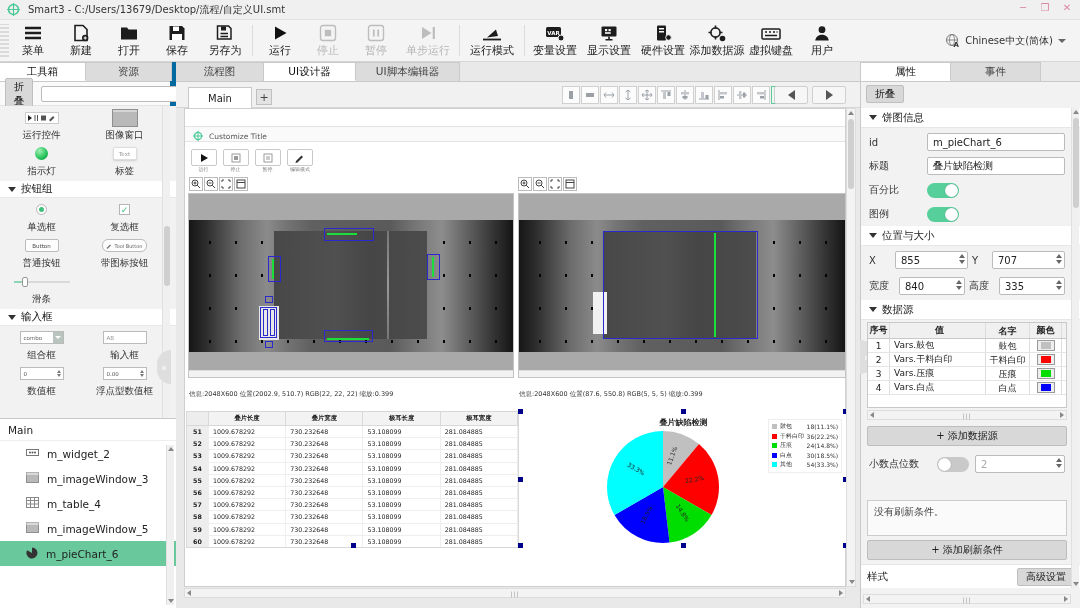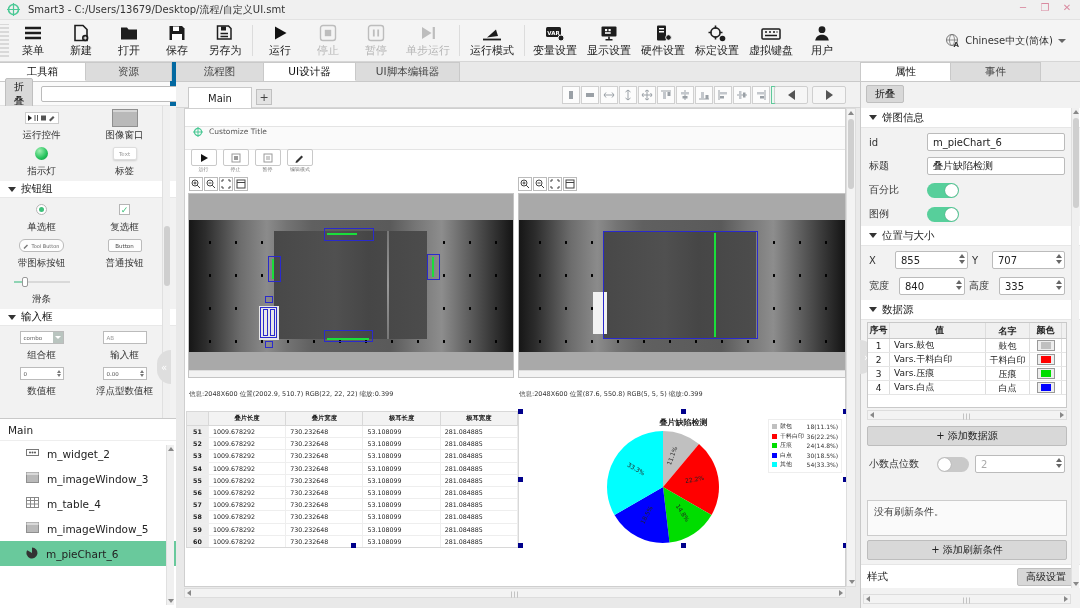--- a/index.html
+++ b/index.html
@@ -47,21 +47,21 @@
 .ptab{position:absolute;left:12px;top:5px;width:64px;height:21px;background:#fff;border:1px solid #c9c9c9;border-bottom:none;display:flex;align-items:center;justify-content:center;font-size:10px}
 .addtab{position:absolute;left:80px;top:7px;width:16px;height:16px;background:#e3e3e3;border:1px solid #c0c0c0;display:flex;align-items:center;justify-content:center;font-size:11px;color:#444}
 .alignbar{position:absolute;left:386px;top:4px;display:flex;gap:1px}
 .abtn{width:18px;height:18px;background:#fcfcfc;border:1px solid #d0d0d0;display:flex;align-items:center;justify-content:center}
 .abtn.green{border-color:#5fc89a;background:#eafaf2}
 .navbtn{position:absolute;top:4px;width:34px;height:18px;background:#f6f6f6;border:1px solid #cfcfcf;border-radius:2px;display:flex;align-items:center;justify-content:center}
 .tri-l{width:0;height:0;border-top:5px solid transparent;border-bottom:5px solid transparent;border-right:7px solid #555}
 .tri-r{width:0;height:0;border-top:5px solid transparent;border-bottom:5px solid transparent;border-left:7px solid #555}
 .canvas{position:absolute;left:0;top:46px;width:684px;height:500px;background:#e9e9e9}
 .form{position:absolute;left:8px;top:0;width:662px;height:479px;background:#fff;border:1px solid #cfcfcf}
-.form-ttl{position:absolute;left:0;top:17px;width:660px;height:24px;background:#fafafa;border-top:1px solid #e4e4e4;border-bottom:1px solid #e4e4e4;display:flex;align-items:flex-start;gap:6px;padding-left:8px;font-size:7.5px;color:#555}
+.form-ttl{position:absolute;left:0;top:17px;width:660px;height:16px;background:#fafafa;border-top:1px solid #e4e4e4;border-bottom:1px solid #e4e4e4;display:flex;align-items:flex-end;gap:6px;padding-left:8px;font-size:7.5px;color:#555}
 .runwidget{position:absolute;left:4px;top:40px;display:flex;gap:3px}
 .rcb{width:29px;height:26px;display:flex;flex-direction:column;align-items:center}
 .rcb .bx{width:26px;height:17px;background:#fff;border:1px solid #c9c9c9;border-radius:2px;display:flex;align-items:center;justify-content:center}
 .rcb .cap{font-size:5.5px;color:#777;white-space:nowrap;transform:scale(.9)}
 .zbar{position:absolute;top:68px;display:flex;gap:1px}
 .zbtn{width:14px;height:14px;background:#fff;border:1px solid #bbb;display:flex;align-items:center;justify-content:center}
 .imgwin{position:absolute;top:84px;height:185px;background:#a9a9a9;overflow:hidden;border:1px solid #c4c4c4}
 .photo{position:absolute;left:0;top:26px;right:0;height:132px;background:
  radial-gradient(circle,#000 1.1px,transparent 1.4px) 8px 6px/26px 33px repeat,
  linear-gradient(90deg,#161616 0%,#2c2c2c 5%,#6d6d6d 16%,#8b8b8b 24%,#747474 30%,#606060 38%,#5a5a5a 62%,#767676 70%,#8d8d8d 78%,#3f3f3f 92%,#141414 100%)}
@@ -235,21 +235,21 @@
         <circle cx="15.5" cy="13.5" r="2.8" fill="#1d1d1d" stroke="#f4f4f4"></circle>
       </svg>
     <span class="lb">硬件设置</span>
   </div>
   <div class="tbtn" style="width:54px">
     <svg width="20" height="18">
         <circle cx="8.5" cy="8.5" r="4.6" fill="none" stroke="#1d1d1d" stroke-width="1.6"></circle>
         <path d="M8.5 1.5v3M8.5 12.5v3M1.5 8.5h3M12.5 8.5h3" stroke="#1d1d1d" stroke-width="1.6"></path>
         <circle cx="15.5" cy="14.5" r="2.8" fill="#1d1d1d"></circle>
       </svg>
-    <span class="lb">标定设置</span>
+    <span class="lb">添加数据源</span>
   </div>
   <div class="tbtn" style="width:54px">
     <svg width="22" height="18">
         <rect x="2" y="5" width="18" height="10" rx="1" fill="none" stroke="#1d1d1d" stroke-width="1.5"></rect>
         <path d="M5 8h2M9 8h2M13 8h2M16.5 8h1M5 11.5h12" stroke="#1d1d1d" stroke-width="1.3"></path>
       </svg>
     <span class="lb">虚拟键盘</span>
   </div>
   <div class="tbtn">
     <svg width="20" height="18">
@@ -330,31 +330,31 @@
           <div class="lbl">单选框</div>
         </div>
         <div class="tbx-item">
           <div class="pv">
             <div style="width:11px;height:11px;border:1px solid #b5b5b5;background:#fff;color:#3ec07a;font-size:9px;line-height:10px;text-align:center">✓</div>
           </div>
           <div class="lbl">复选框</div>
         </div>
         <div class="tbx-item">
           <div class="pv">
+            <div style="min-width:34px;height:13px;background:#fdfdfd;border:1px solid #bbb;border-radius:2px;font-size:5.5px;color:#444;display:flex;align-items:center;justify-content:center;padding:0 3px">Button</div>
+          </div>
+          <div class="lbl">普通按钮</div>
+        </div>
+        <div class="tbx-item">
+          <div class="pv">
             <div style="min-width:40px;height:13px;background:#fdfdfd;border:1px solid #bbb;border-radius:6px;font-size:5px;color:#666;display:flex;align-items:center;justify-content:center;gap:2px;padding:0 3px"><svg width="6" height="6">
                 <path d="M0.5 5l3.5-3.5 1 1L1.5 6z" fill="#777"></path>
               </svg>Tool Button</div>
           </div>
           <div class="lbl">带图标按钮</div>
-        </div>
-        <div class="tbx-item">
-          <div class="pv">
-            <div style="min-width:34px;height:13px;background:#fdfdfd;border:1px solid #bbb;border-radius:2px;font-size:5.5px;color:#444;display:flex;align-items:center;justify-content:center;padding:0 3px">Button</div>
-          </div>
-          <div class="lbl">普通按钮</div>
         </div>
         <div class="tbx-item">
           <div class="pv">
             <div style="width:56px;height:10px;position:relative">
               <div style="position:absolute;left:0;top:4px;width:56px;height:2.5px;background:#d9d9d9"></div>
               <div style="position:absolute;left:0;top:4px;width:10px;height:2.5px;background:#8fd4b4"></div>
               <div style="position:absolute;left:8px;top:0;width:6px;height:10px;background:#fff;border:1px solid #999;border-radius:2px"></div>
             </div>
           </div>
           <div class="lbl">滑条</div>

